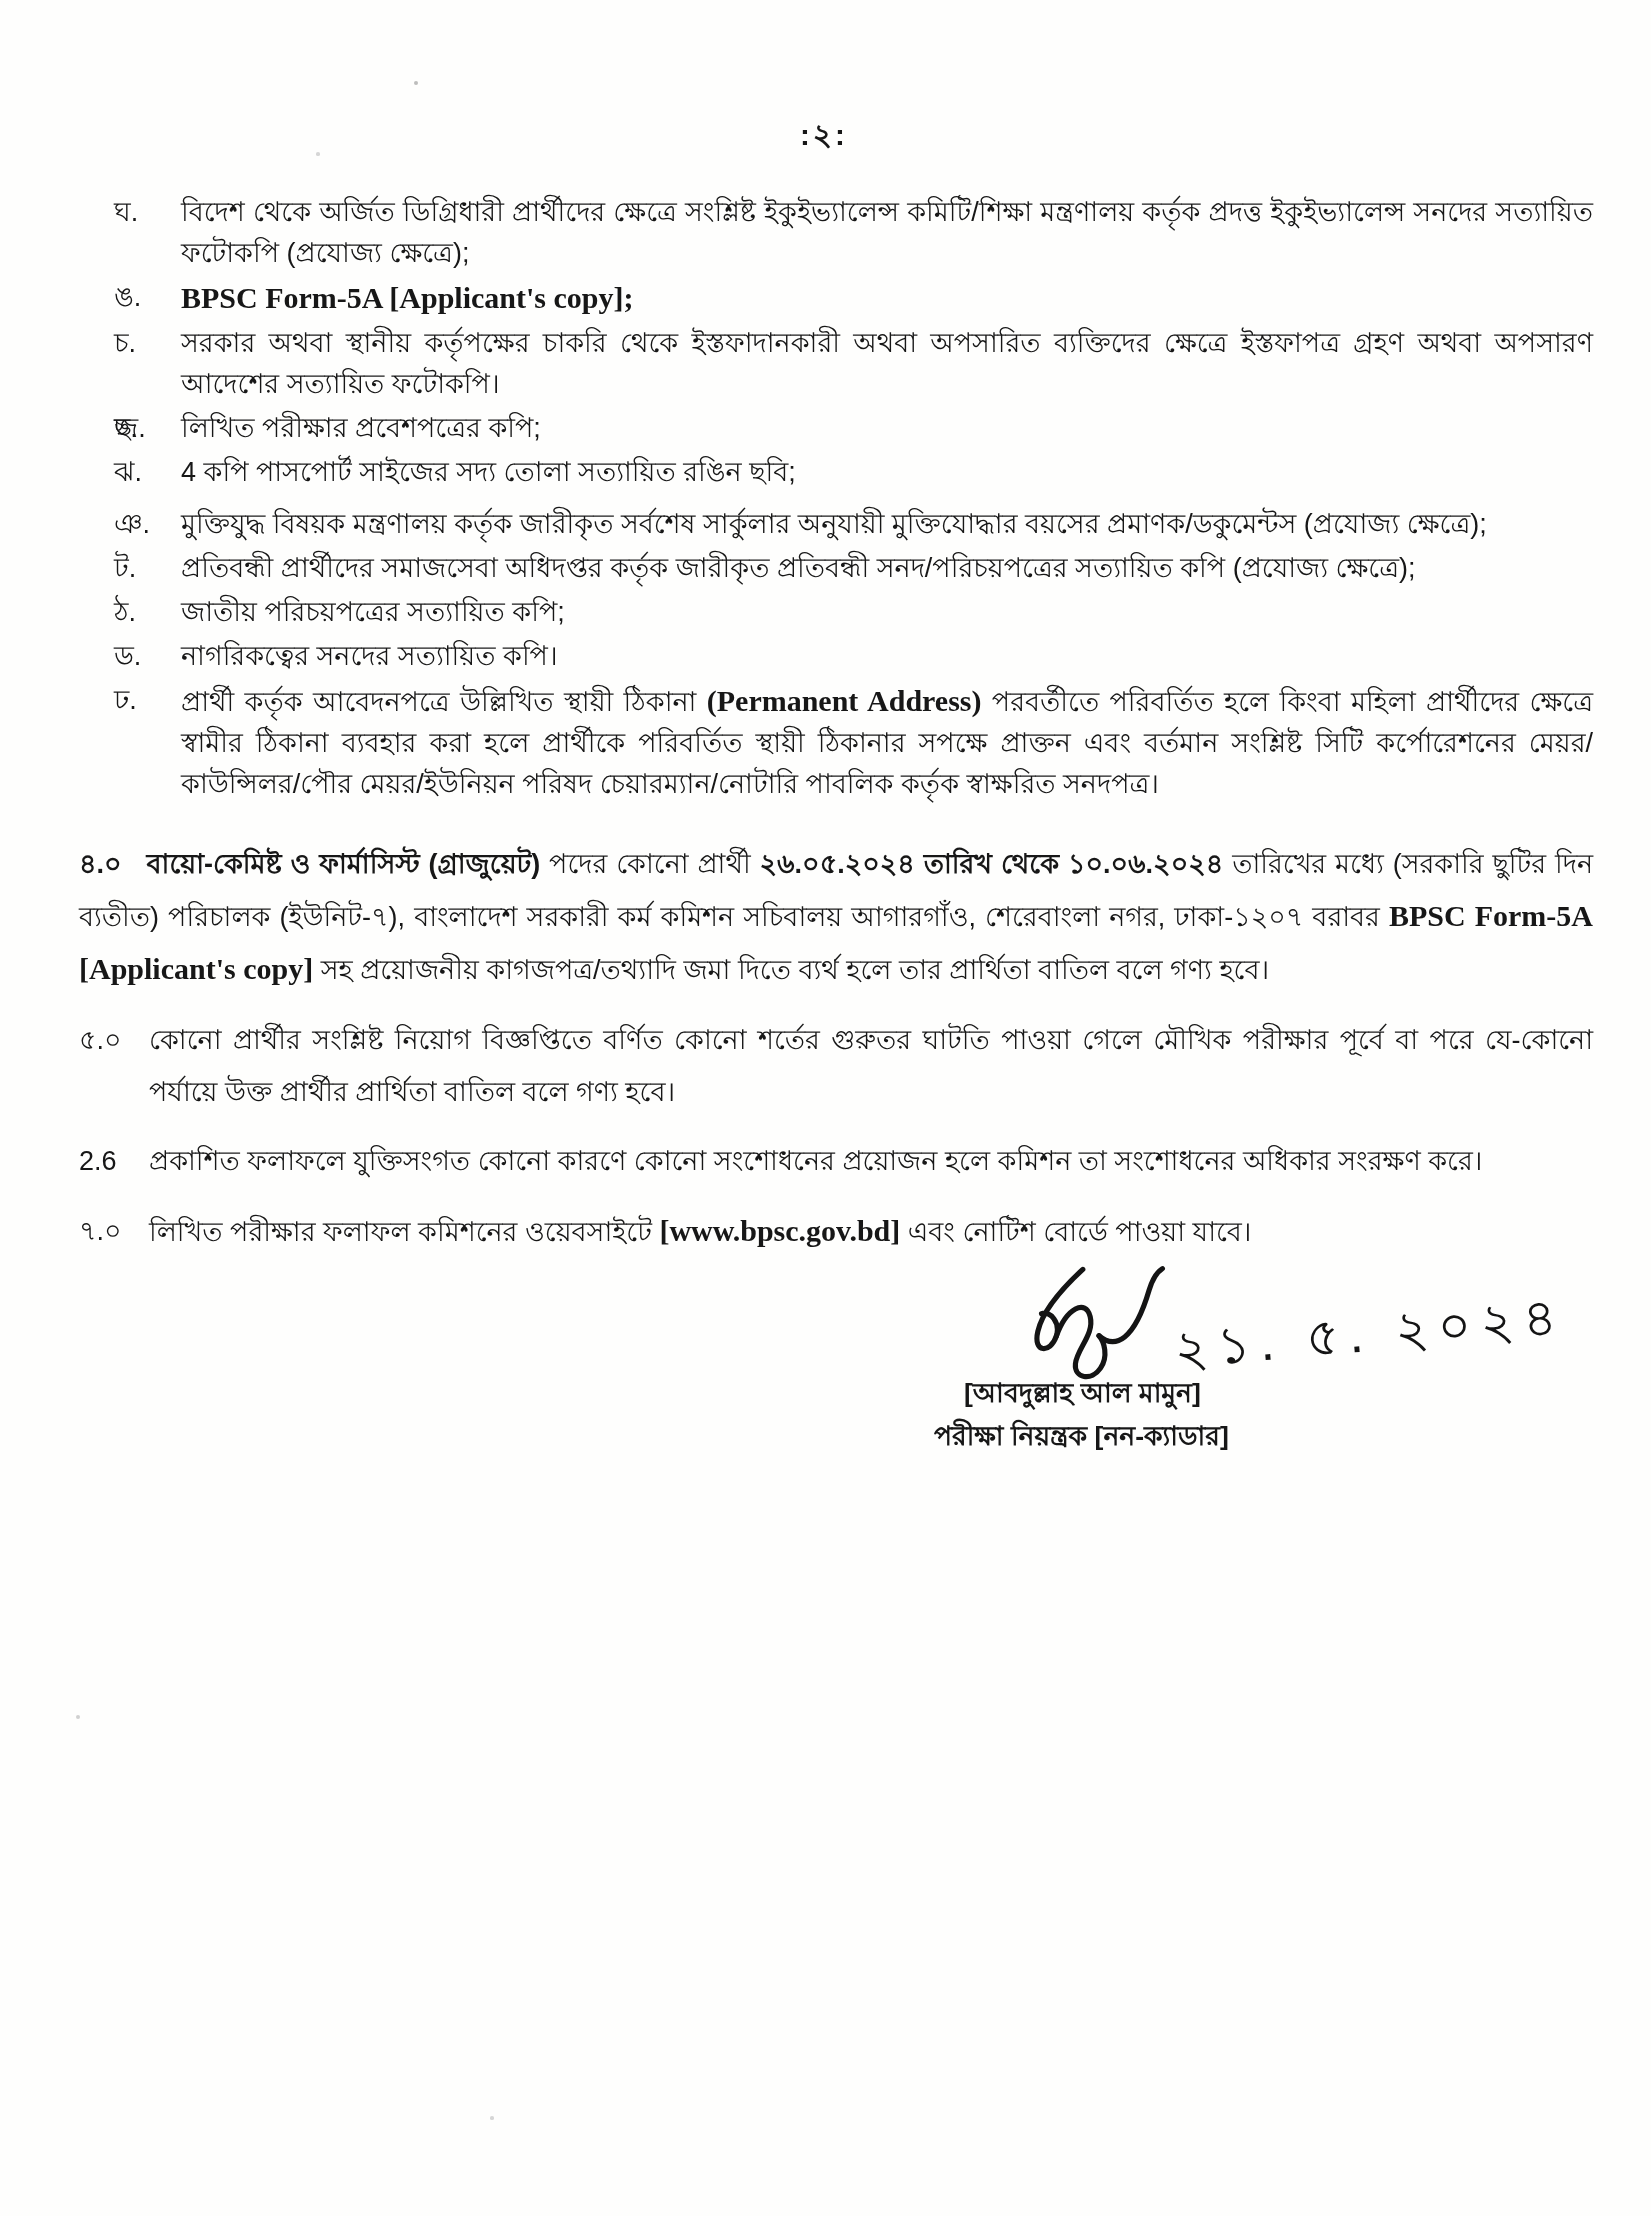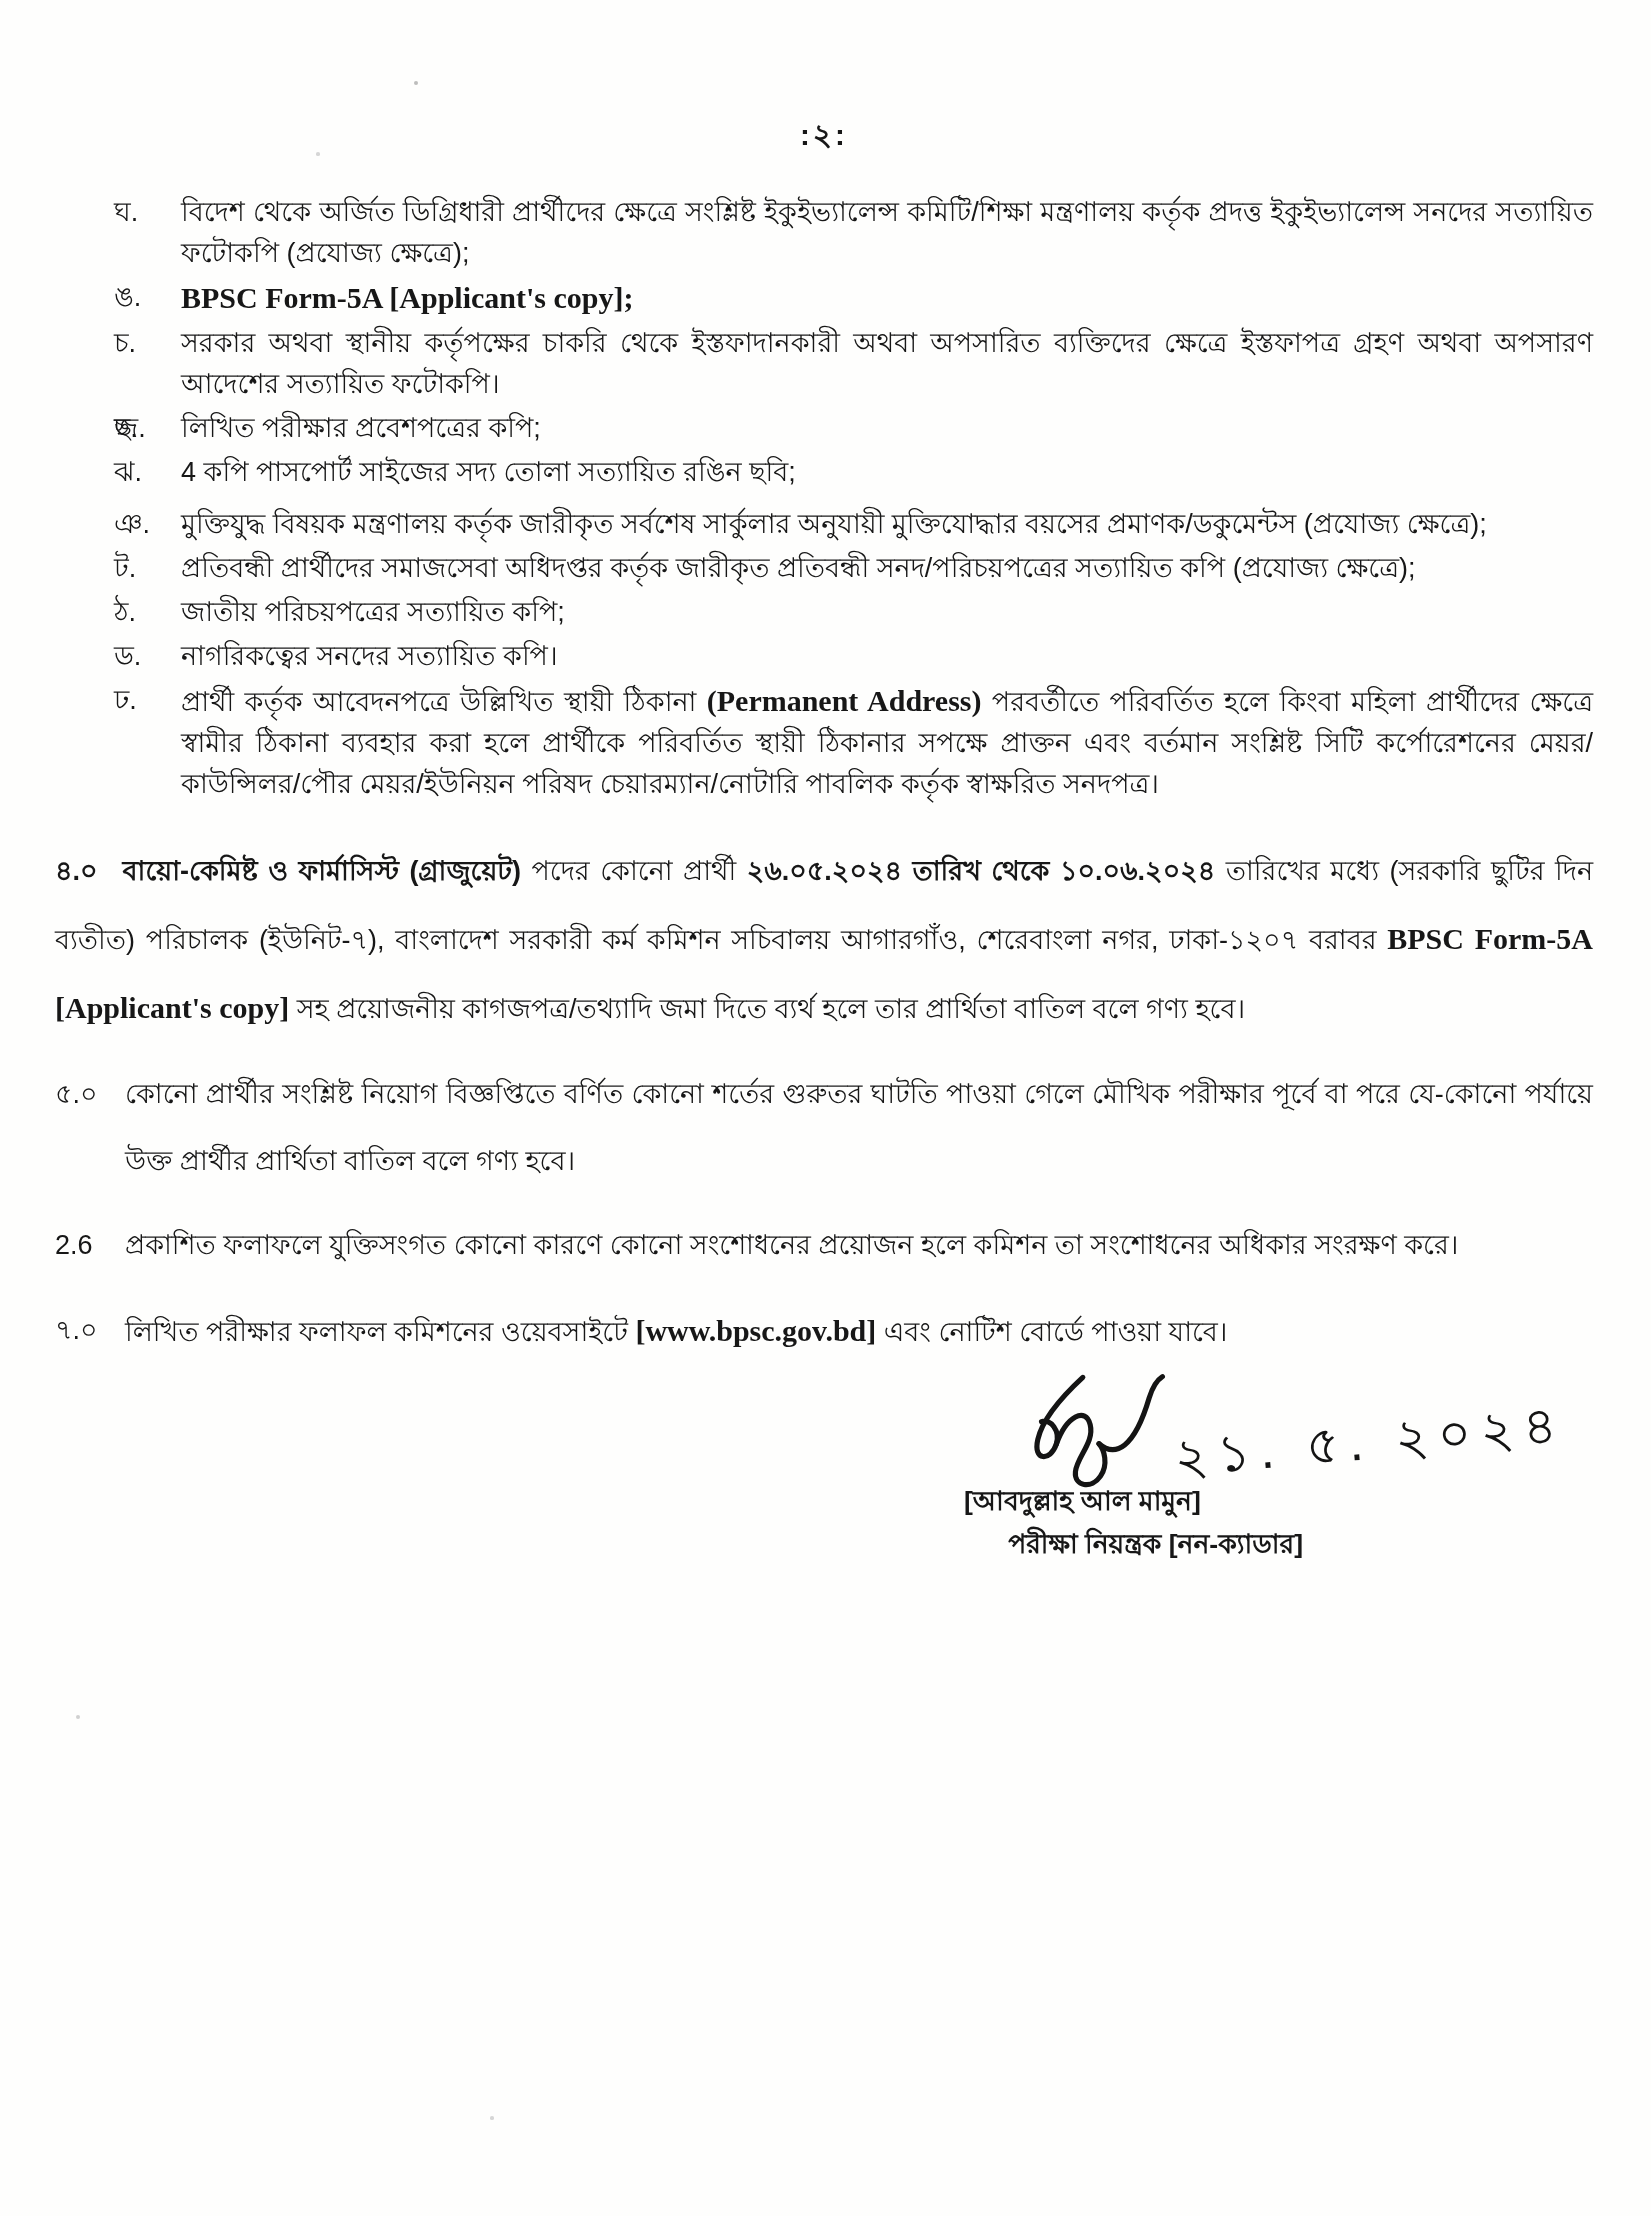--- a/index.html
+++ b/index.html
@@ -35,22 +35,23 @@
     font-size:27px;
   }
   .gap-before{margin-top:11.8px;}
   .latin{
     font-family:"Liberation Serif","DejaVu Serif",serif;
     font-weight:bold;
     font-size:30px;
   }
   .sec{
     font-size:27px;
-    line-height:67px;
+    line-height:52px;
     text-align:justify;
+    margin-left:24px;
   }
   .sec4{margin-top:32.5px;margin-bottom:0;}
   .sec4 .sec-num-inline{font-weight:bold;margin-right:25px;}
   .b{font-weight:bold;}
   .hang{
     position:relative;
     padding-left:70px;
     margin-top:17.7px;
   }
   .hang .sec-num{position:absolute;left:0;top:0;}
@@ -67,21 +68,21 @@
     transform:rotate(-5deg);
     letter-spacing:8.9px;
     white-space:nowrap;
   }
   .sig-name{
     position:absolute;left:909px;top:105px;width:310px;
     text-align:left;font-size:26.6px;font-weight:bold;
   }
   .sig-title{
     position:absolute;left:879px;top:148px;width:369px;
-    text-align:right;font-size:26.6px;font-weight:bold;
+    text-align:left;font-size:26.6px;font-weight:bold;
   }
   .dot{position:absolute;background:#9a9a9a;border-radius:50%;opacity:.65;}
   .dot1{left:414px;top:81px;width:4.4px;height:4.4px;}
   .dot2{left:316px;top:152px;width:3.7px;height:3.7px;opacity:.4;}
   .dot3{left:76px;top:1715px;width:4.4px;height:4.4px;opacity:.45;}
   .dot4{left:490px;top:2116px;width:3.7px;height:3.7px;opacity:.4;}
 </style>
 </head>
 <body>
 

